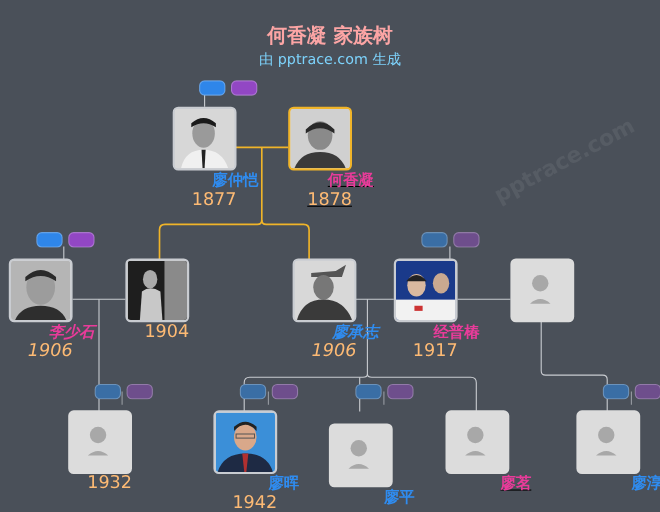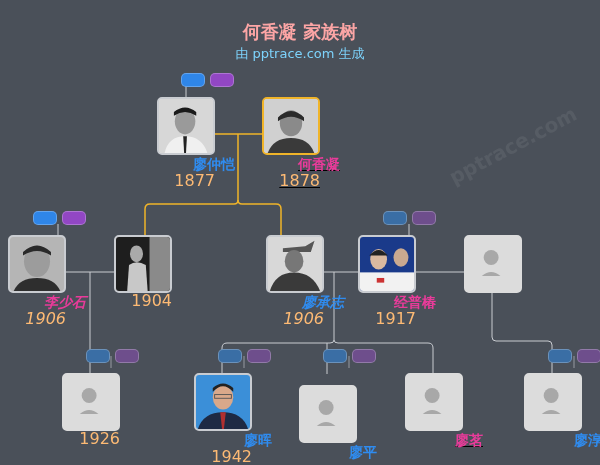--- a/index.html
+++ b/index.html
@@ -183,21 +183,21 @@
   </div>
 </div>
 
 <div class="person" style="left:62px;top:373px;">
   <div class="avatar empty">
     <svg class="photo" viewBox="0 0 58 58">
       <circle cx="27" cy="22" r="8" fill="#a8a8a8"></circle>
         <path d="M17 42 Q27 33 37 42Z" fill="#a8a8a8"></path>
     </svg>
   </div>
-  <div class="year">1926</div>
+  <div class="year">1932</div>
 </div>
 
 <div class="person" style="left:194px;top:373px;">
   <div class="avatar">
     <svg class="photo" viewBox="0 0 58 58">
       <rect width="58" height="58" fill="#3b8fd8"></rect>
       <ellipse cx="29" cy="24" rx="11" ry="13" fill="#d9a88a"></ellipse>
         <path d="M18 18 Q29 6 40 18 L40 14 Q29 4 18 14Z" fill="#222"></path>
       <rect x="20" y="21" width="18" height="4" fill="none" stroke="#555" stroke-width="1"></rect>
       <path d="M2 58 Q8 40 29 40 Q50 40 56 58Z" fill="#1e2a44"></path>

